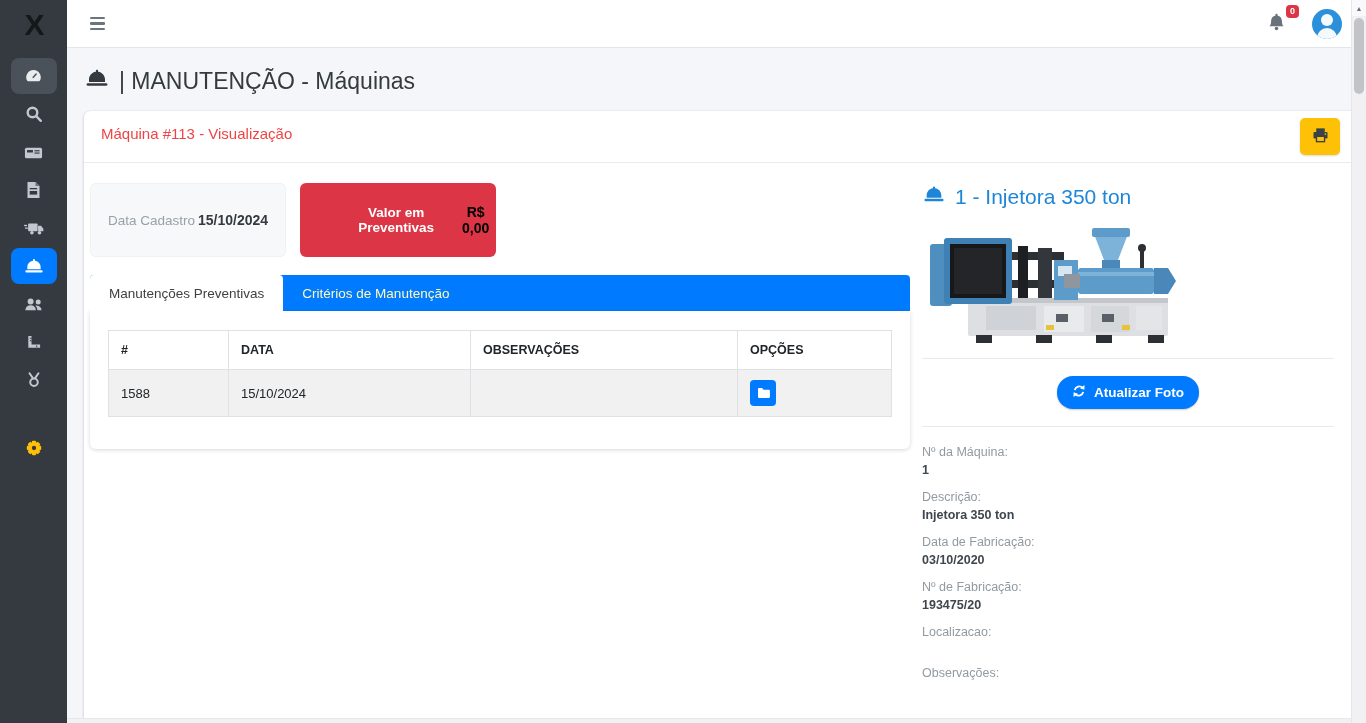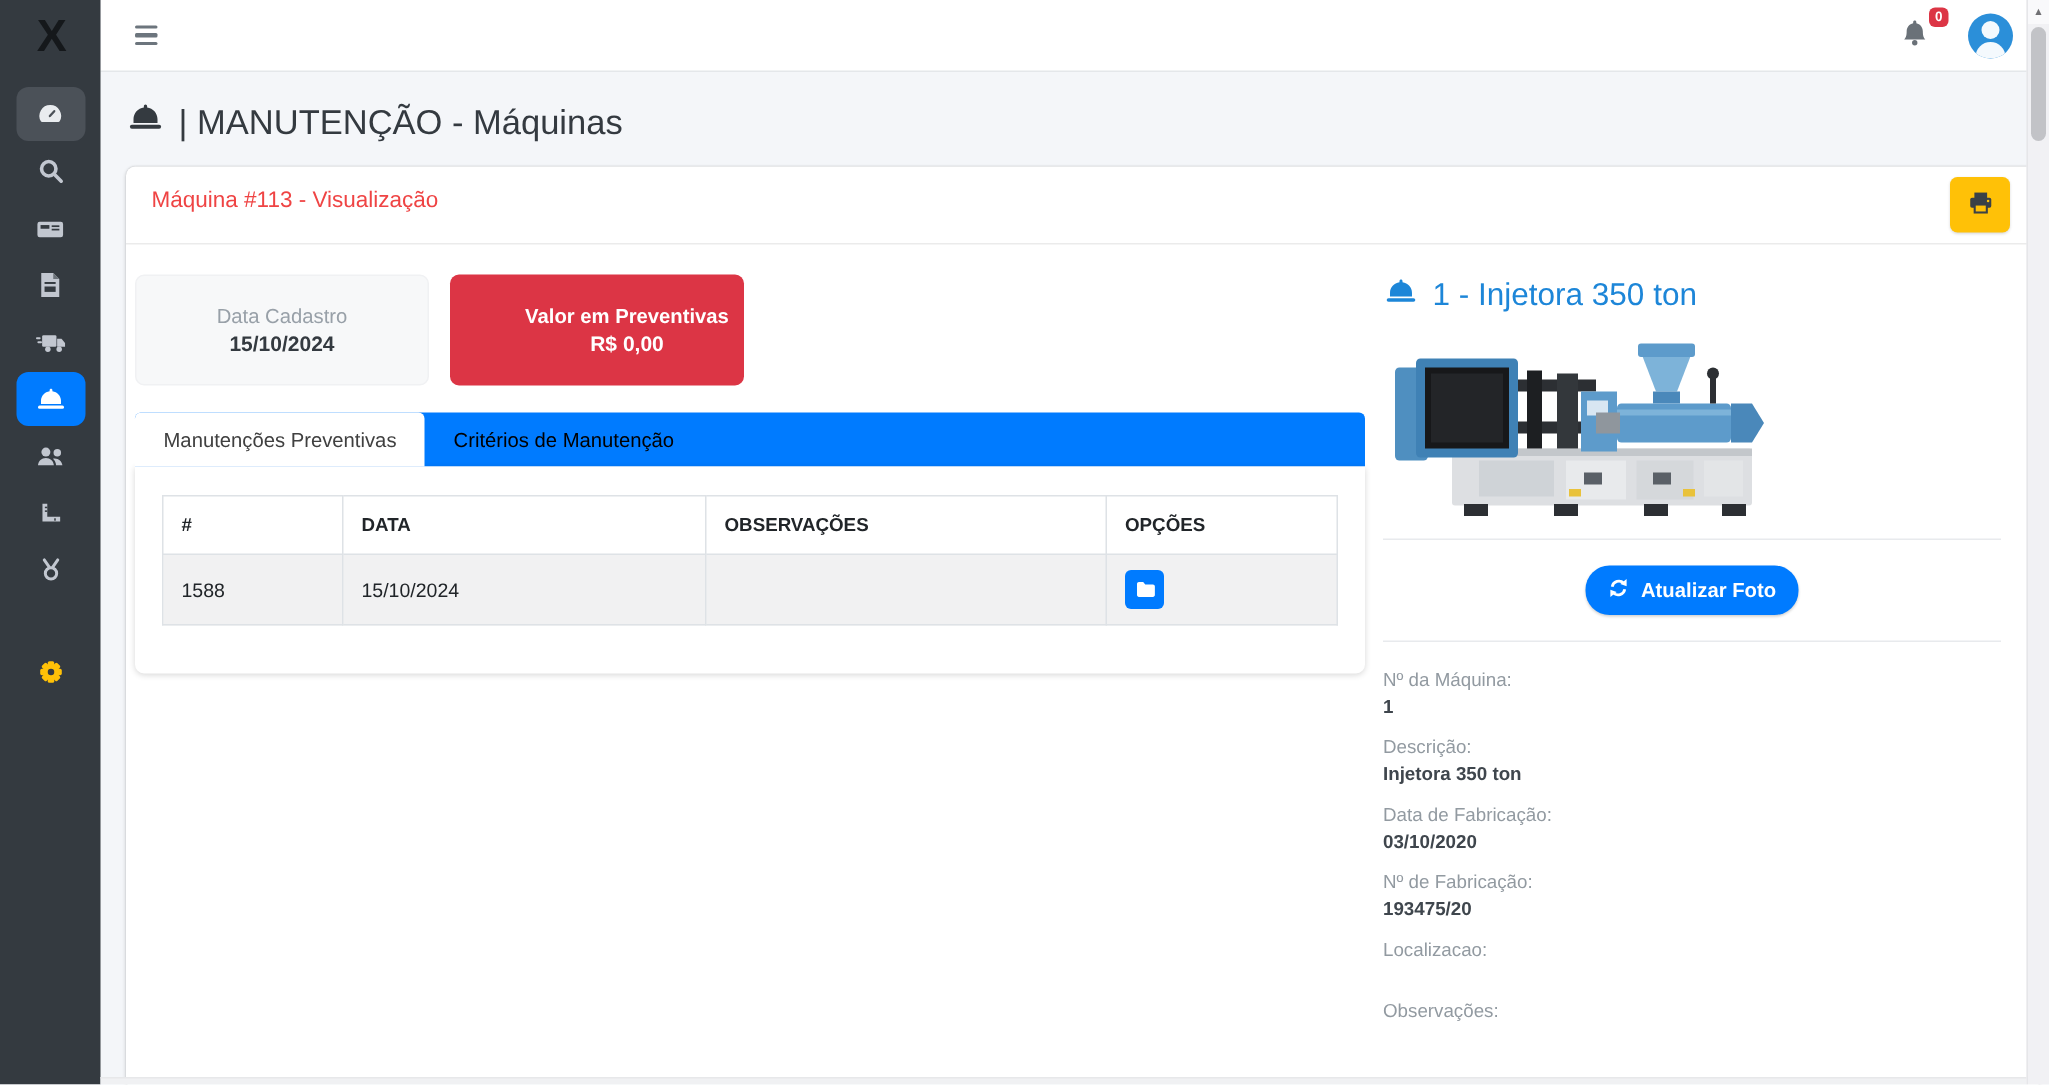--- a/index.html
+++ b/index.html
@@ -46,31 +46,31 @@
                  font-size:15px; color:#ef4444; min-height:52px; }
   .print-button { position:absolute; right:20px; top:7px; width:40px; height:37px; background:#ffc107;
                   border:none; border-radius:5px; display:flex; align-items:center; justify-content:center;
                   cursor:pointer; box-shadow:0 1px 2px rgba(0,0,0,.15); }
 
   .card-body { display:flex; padding:20px 14px 0 6px; }
 
   
   .left-col { width:820px; flex-shrink:0; }
   .info-row { display:flex; gap:14px; margin-bottom:18px; }
-  .info-box { width:196px; height:74px; border-radius:6px; display:flex; flex-direction:column;
+  .info-box { width:196px; height:74px; border-radius:6px; display:flex; flex-direction:row;
               align-items:center; justify-content:center; text-align:center; gap:3px; }
   .info-box.light { background:#f7f8f9; border:1px solid #f0f1f3; }
   .info-box.light .ib-label { color:#98a0a8; font-size:13.5px; }
   .info-box.light .ib-value { color:#343a40; font-size:14px; font-weight:700; }
   .info-box.red { background:#dc3545;padding-left:40px; }
   .info-box.red .ib-label { color:#fff; font-size:13.5px; font-weight:700; }
-  .info-box.red .ib-value { color:#ffffff; font-size:14px; font-weight:700; }
+  .info-box.red .ib-value { color:#000000; font-size:14px; font-weight:700; }
 
   .tabs { display:flex; background:#007bff; border-radius:4px 4px 0 0; height:36px; }
-  .tab { display:flex; align-items:center; padding:0 19px; font-size:13.5px; color:#000000; cursor:pointer; }
+  .tab { display:flex; align-items:center; padding:0 19px; font-size:13.5px; color:#fef9c3; cursor:pointer; }
   .tab.active { background:#fff; color:#404040; border-radius:4px 4px 0 0; }
 
   .tab-card { background:#fff; box-shadow:0 1px 4px rgba(0,0,0,.16); border-radius:0 0 6px 6px;
               padding:19px 18px 32px; }
   table { width:100%; border-collapse:collapse; table-layout:fixed; }
   th, td { border:1px solid #dee2e6; text-align:left; font-size:13px; color:#212529; }
   th { padding:12px 12px; font-size:12.5px; font-weight:700; }
   td { padding:10px 12px; }
   tbody tr { background:#f1f1f2; }
   .col-id { width:120px; } .col-data { width:242px; } .col-obs { width:267px; }

